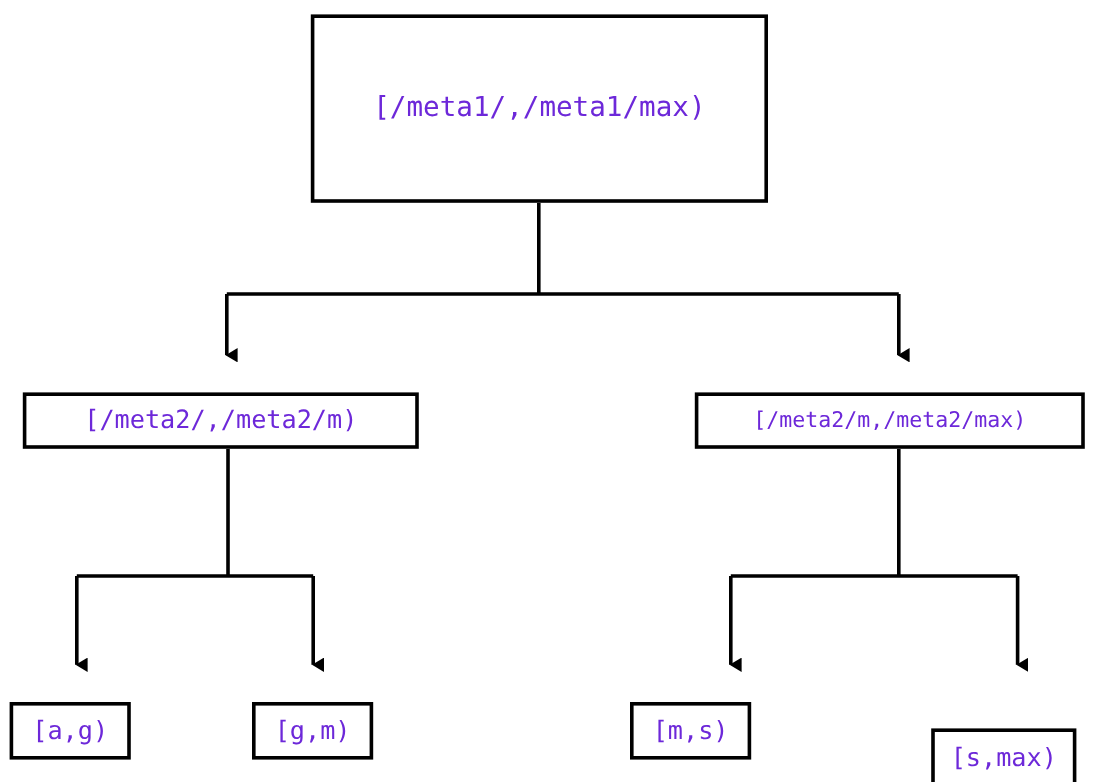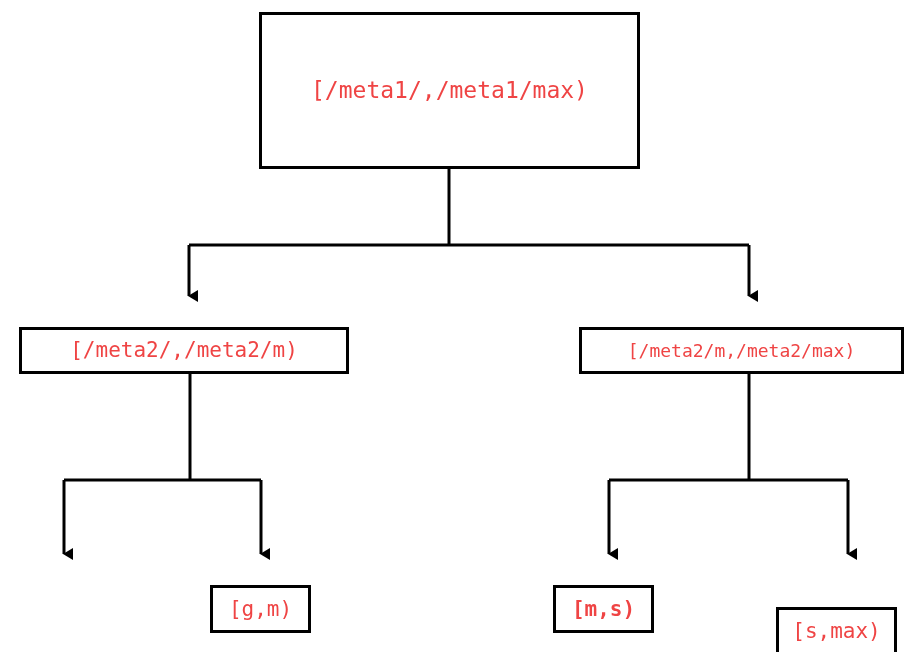--- a/index.html
+++ b/index.html
@@ -26,21 +26,21 @@
     height: 652px;
   }
   .node-box {
     position: absolute;
     box-sizing: border-box;
     border: 3px solid #000000;
     background: #ffffff;
     display: flex;
     align-items: center;
     justify-content: center;
-    color: #ef4444;
+    color: #6d28d9;
     font-family: "DejaVu Sans Mono", monospace;
     white-space: pre;
     line-height: 1;
   }
   .node-label {
     display: block;
     text-align: center;
     white-space: pre;
   }
   .node-root {
@@ -64,21 +64,21 @@
     height: 47px;
     font-size: 18px;
   }
   .node-leaf {
     top: 585px;
     height: 48px;
     font-size: 21px;
   }
   .leaf-ag    { left: 8px;   width: 101px; }
   .leaf-gm    { left: 210px; width: 101px; align-items: center; }
-  .leaf-ms    { left: 553px; width: 101px; font-weight: bold; }
+  .leaf-ms    { left: 525px; width: 101px; }
   .leaf-smax  { left: 776px; width: 121px; margin-top: 22px; }
 </style>
 </head>
 <body>
 
 <div id="diagram-canvas">
 
   <svg id="tree-svg" viewBox="0 0 912 652" xmlns="http://www.w3.org/2000/svg">
     <defs>
       <marker id="arrow-down" viewBox="0 0 12 10" refX="6" refY="9" markerWidth="12" markerHeight="10" orient="auto-start-reverse" markerUnits="userSpaceOnUse">
@@ -119,20 +119,23 @@
   </div>
 
   <div class="node-box node-mid-left">
     <span class="node-label">[/meta2/,/meta2/m)</span>
   </div>
 
   <div class="node-box node-mid-right">
     <span class="node-label">[/meta2/m,/meta2/max)</span>
   </div>
 
+  <div class="node-box node-leaf leaf-ag">
+    <span class="node-label">[a,g)</span>
+  </div>
 
   <div class="node-box node-leaf leaf-gm">
     <span class="node-label">[g,m)</span>
   </div>
 
   <div class="node-box node-leaf leaf-ms">
     <span class="node-label">[m,s)</span>
   </div>
 
   <div class="node-box node-leaf leaf-smax">

